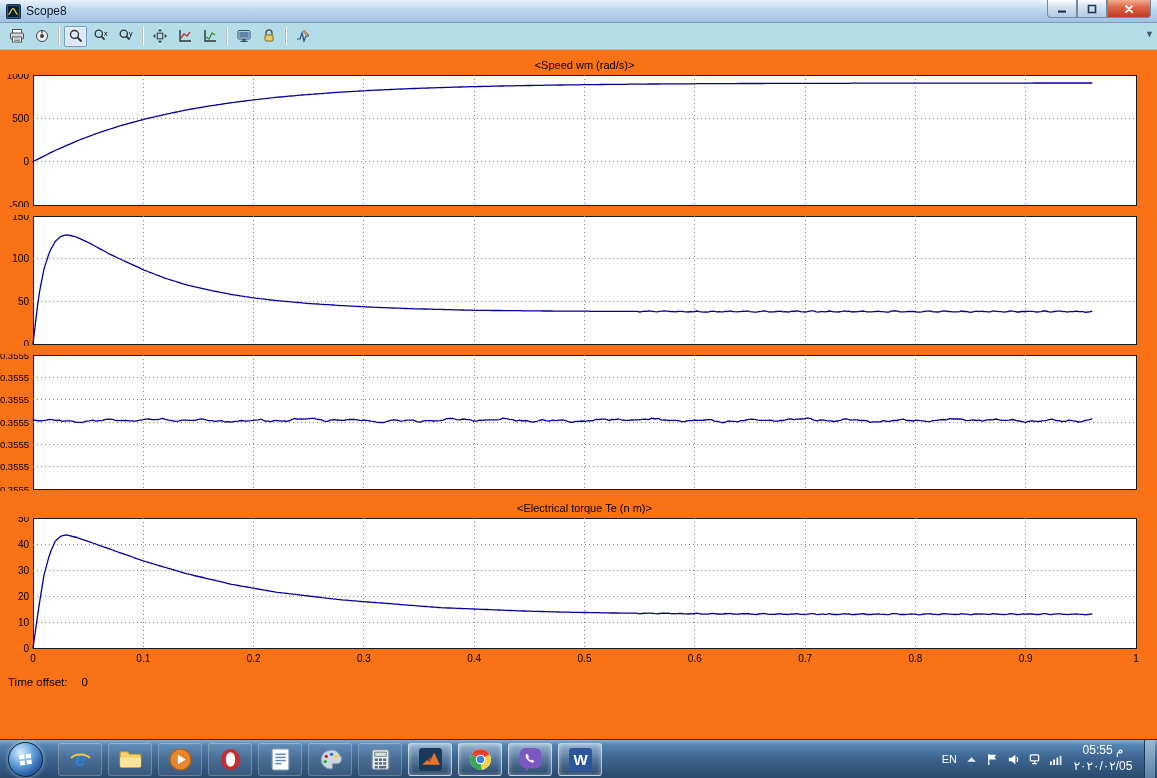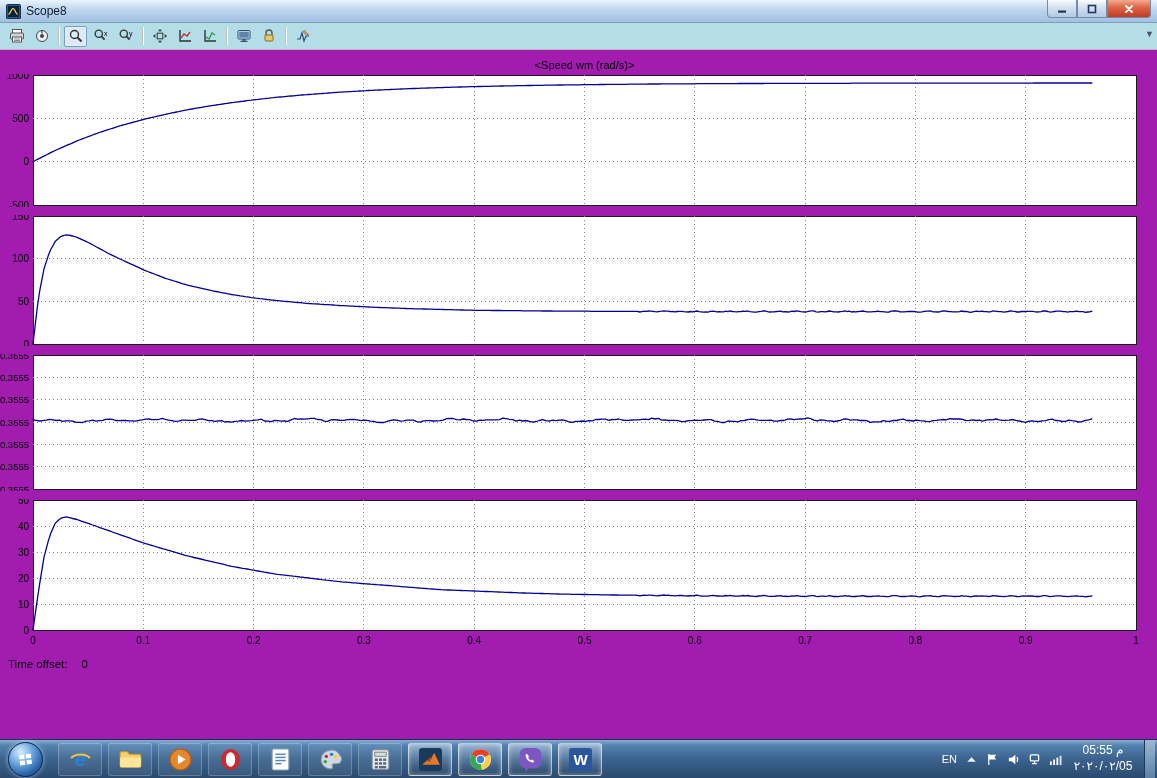--- a/index.html
+++ b/index.html
@@ -25,21 +25,21 @@
   .toolbar{height:26px;flex:0 0 auto;display:flex;align-items:center;padding:0 4px;
     background:linear-gradient(#fbfbfa,#ececе9 80%,#e4e2de);border-bottom:1px solid #bdb9b3;position:relative;}
   .tbtn{width:23px;height:21px;display:flex;align-items:center;justify-content:center;
     border:1px solid transparent;background:transparent;padding:0;margin:0 1px;border-radius:2px;}
   .tbtn svg{width:16px;height:16px;display:block}
   .tbtn.active{background:#dce9f7;border:1px solid #7a9cc4;box-shadow:inset 0 0 2px #ffffff;}
   .tsep{width:1px;height:18px;background:#c3bfb8;box-shadow:1px 0 0 #ffffff;margin:0 4px;}
   .toolbar-overflow{position:absolute;right:3px;top:7px;font-size:9px;color:#44506a;line-height:1;}
 
   
-  .scope-body{flex:1 1 auto;background:#a21caf;overflow:hidden;}
+  .scope-body{flex:1 1 auto;background:#f97316;overflow:hidden;}
   .chart{margin-top:8px;}
   .chart:first-child{margin-top:6px;}
   .chart-title{font-size:11px;color:#000;text-align:center;height:18px;line-height:18px;
     margin-left:33px;width:1103px;}
   .chart svg{display:block;}
   svg text{font-family:"Liberation Sans",sans-serif;}
   .time-offset{font-size:11.5px;color:#000;margin:9px 0 0 8px;}
   .time-offset .val{margin-left:14px;}
 
   
@@ -271,20 +271,21 @@
             <text x="29" y="71.5" text-anchor="end" font-size="9.5" fill="#000">0.3555</text>
             <line x1="33" y1="90.3" x2="1136" y2="90.3" stroke="#858585" stroke-dasharray="1 3" shape-rendering="crispEdges"></line>
             <text x="29" y="93.8" text-anchor="end" font-size="9.5" fill="#000">0.3555</text>
             <line x1="33" y1="112.7" x2="1136" y2="112.7" stroke="#858585" stroke-dasharray="1 3" shape-rendering="crispEdges"></line>
             <text x="29" y="116.2" text-anchor="end" font-size="9.5" fill="#000">0.3555</text>
             <text x="29" y="138.5" text-anchor="end" font-size="9.5" fill="#000">0.3555</text>
             <polyline points="33.0,66.0 36.3,66.4 39.6,67.0 42.9,66.6 46.2,66.2 49.5,65.3 52.9,65.8 56.2,66.5 59.5,66.1 62.8,67.3 66.1,66.9 69.4,66.8 72.7,67.1 76.0,68.3 79.3,68.4 82.6,68.5 85.9,67.2 89.3,66.8 92.6,66.1 95.9,67.1 99.2,66.6 102.5,66.3 105.8,65.3 109.1,65.2 112.4,65.4 115.7,66.5 119.0,66.6 122.3,66.5 125.7,66.5 129.0,66.9 132.3,66.9 135.6,67.1 138.9,66.3 142.2,65.8 145.5,65.2 148.8,65.0 152.1,65.6 155.4,65.7 158.7,65.5 162.1,64.3 165.4,65.3 168.7,66.2 172.0,66.7 175.3,67.3 178.6,67.2 181.9,66.1 185.2,66.1 188.5,66.3 191.8,66.3 195.1,66.4 198.5,65.4 201.8,64.9 205.1,65.7 208.4,66.7 211.7,66.6 215.0,67.3 218.3,66.8 221.6,66.7 224.9,68.0 228.2,67.6 231.5,68.2 234.8,67.4 238.2,67.1 241.5,66.5 244.8,67.2 248.1,66.8 251.4,66.6 254.7,66.2 258.0,65.8 261.3,65.2 264.6,67.0 267.9,67.2 271.2,67.7 274.6,66.3 277.9,66.6 281.2,67.1 284.5,67.0 287.8,67.3 291.1,65.9 294.4,64.5 297.7,65.1 301.0,64.9 304.3,65.2 307.6,64.8 311.0,64.4 314.3,64.4 317.6,65.5 320.9,65.6 324.2,67.2 327.5,67.3 330.8,65.8 334.1,65.6 337.4,66.0 340.7,66.4 344.0,66.3 347.4,65.7 350.7,65.5 354.0,65.4 357.3,65.8 360.6,66.7 363.9,66.2 367.2,66.4 370.5,67.2 373.8,67.4 377.1,68.3 380.4,68.5 383.8,68.5 387.1,67.4 390.4,66.3 393.7,65.8 397.0,66.1 400.3,67.1 403.6,66.8 406.9,66.1 410.2,66.2 413.5,66.2 416.8,67.7 420.2,68.2 423.5,66.8 426.8,66.6 430.1,66.6 433.4,67.0 436.7,66.9 440.0,66.7 443.3,66.1 446.6,64.7 449.9,64.3 453.2,64.5 456.6,65.6 459.9,65.8 463.2,65.0 466.5,65.5 469.8,65.7 473.1,67.0 476.4,67.1 479.7,66.1 483.0,66.3 486.3,65.8 489.6,65.9 493.0,65.9 496.3,65.9 499.6,65.6 502.9,64.1 506.2,64.7 509.5,65.3 512.8,65.7 516.1,67.1 519.4,66.2 522.7,67.0 526.0,66.5 529.4,67.3 532.7,68.2 536.0,67.5 539.3,66.5 542.6,65.6 545.9,66.6 549.2,67.2 552.5,66.1 555.8,66.7 559.1,66.1 562.4,65.8 565.7,66.6 569.1,68.0 572.4,68.4 575.7,67.4 579.0,67.3 582.3,67.0 585.6,67.4 588.9,66.6 592.2,66.9 595.5,65.5 598.8,65.5 602.1,65.1 605.5,65.2 608.8,66.3 612.1,65.5 615.4,65.7 618.7,65.0 622.0,66.0 625.3,66.4 628.6,66.3 631.9,66.0 635.2,65.8 638.5,65.9 641.9,65.4 645.2,65.1 648.5,65.7 651.8,64.1 655.1,65.0 658.4,64.4 661.7,66.2 665.0,65.9 668.3,66.5 671.6,66.4 674.9,66.3 678.3,66.7 681.6,67.6 684.9,67.5 688.2,66.6 691.5,66.6 694.8,66.2 698.1,66.3 701.4,66.4 704.7,66.0 708.0,65.6 711.3,65.6 714.7,67.1 718.0,67.4 721.3,68.5 724.6,68.5 727.9,67.0 731.2,67.3 734.5,67.4 737.8,67.8 741.1,66.6 744.4,66.5 747.7,65.6 751.1,65.1 754.4,65.3 757.7,66.1 761.0,66.4 764.3,66.4 767.6,66.3 770.9,66.2 774.2,67.1 777.5,67.1 780.8,66.5 784.1,66.5 787.5,65.2 790.8,64.8 794.1,65.6 797.4,65.2 800.7,65.0 804.0,64.8 807.3,63.9 810.6,64.7 813.9,66.2 817.2,66.9 820.5,65.9 823.9,66.2 827.2,66.9 830.5,66.9 833.8,67.5 837.1,67.0 840.4,66.3 843.7,65.0 847.0,65.0 850.3,66.2 853.6,65.8 856.9,65.9 860.3,66.5 863.6,66.5 866.9,66.7 870.2,68.4 873.5,67.9 876.8,67.8 880.1,67.9 883.4,66.7 886.7,67.3 890.0,67.4 893.3,66.3 896.6,66.5 900.0,65.7 903.3,65.2 906.6,66.5 909.9,66.5 913.2,67.0 916.5,66.2 919.8,66.7 923.1,66.9 926.4,67.3 929.7,67.6 933.0,66.6 936.4,66.3 939.7,65.8 943.0,65.5 946.3,65.8 949.6,64.6 952.9,65.0 956.2,64.9 959.5,65.0 962.8,65.3 966.1,66.7 969.4,66.3 972.8,65.8 976.1,66.5 979.4,66.1 982.7,67.2 986.0,66.2 989.3,65.7 992.6,65.9 995.9,65.0 999.2,65.8 1002.5,66.4 1005.8,66.4 1009.2,66.2 1012.5,65.5 1015.8,66.4 1019.1,67.0 1022.4,67.6 1025.7,68.4 1029.0,67.1 1032.3,66.9 1035.6,67.4 1038.9,67.5 1042.2,66.8 1045.6,66.6 1048.9,65.6 1052.2,65.2 1055.5,66.5 1058.8,66.6 1062.1,67.5 1065.4,67.4 1068.7,66.1 1072.0,66.7 1075.3,67.1 1078.6,68.0 1082.0,67.7 1085.3,66.3 1088.6,65.8 1091.9,64.9" fill="none" stroke="#00009a" stroke-width="1.3" stroke-linejoin="round" stroke-linecap="round"></polyline>
           </svg>
         </div>
         <div class="chart">
+          <div class="chart-title">&lt;Electrical torque Te (n m)&gt;</div>
           <svg width="1157" height="150">
             <rect x="33" y="1" width="1103" height="130" fill="#ffffff" stroke="#1a1a1a" shape-rendering="crispEdges"></rect>
             <line x1="143.3" y1="1" x2="143.3" y2="131" stroke="#858585" stroke-dasharray="1 3" shape-rendering="crispEdges"></line>
             <line x1="253.6" y1="1" x2="253.6" y2="131" stroke="#858585" stroke-dasharray="1 3" shape-rendering="crispEdges"></line>
             <line x1="363.9" y1="1" x2="363.9" y2="131" stroke="#858585" stroke-dasharray="1 3" shape-rendering="crispEdges"></line>
             <line x1="474.2" y1="1" x2="474.2" y2="131" stroke="#858585" stroke-dasharray="1 3" shape-rendering="crispEdges"></line>
             <line x1="584.5" y1="1" x2="584.5" y2="131" stroke="#858585" stroke-dasharray="1 3" shape-rendering="crispEdges"></line>
             <line x1="694.8" y1="1" x2="694.8" y2="131" stroke="#858585" stroke-dasharray="1 3" shape-rendering="crispEdges"></line>
             <line x1="805.1" y1="1" x2="805.1" y2="131" stroke="#858585" stroke-dasharray="1 3" shape-rendering="crispEdges"></line>
             <line x1="915.4" y1="1" x2="915.4" y2="131" stroke="#858585" stroke-dasharray="1 3" shape-rendering="crispEdges"></line>

